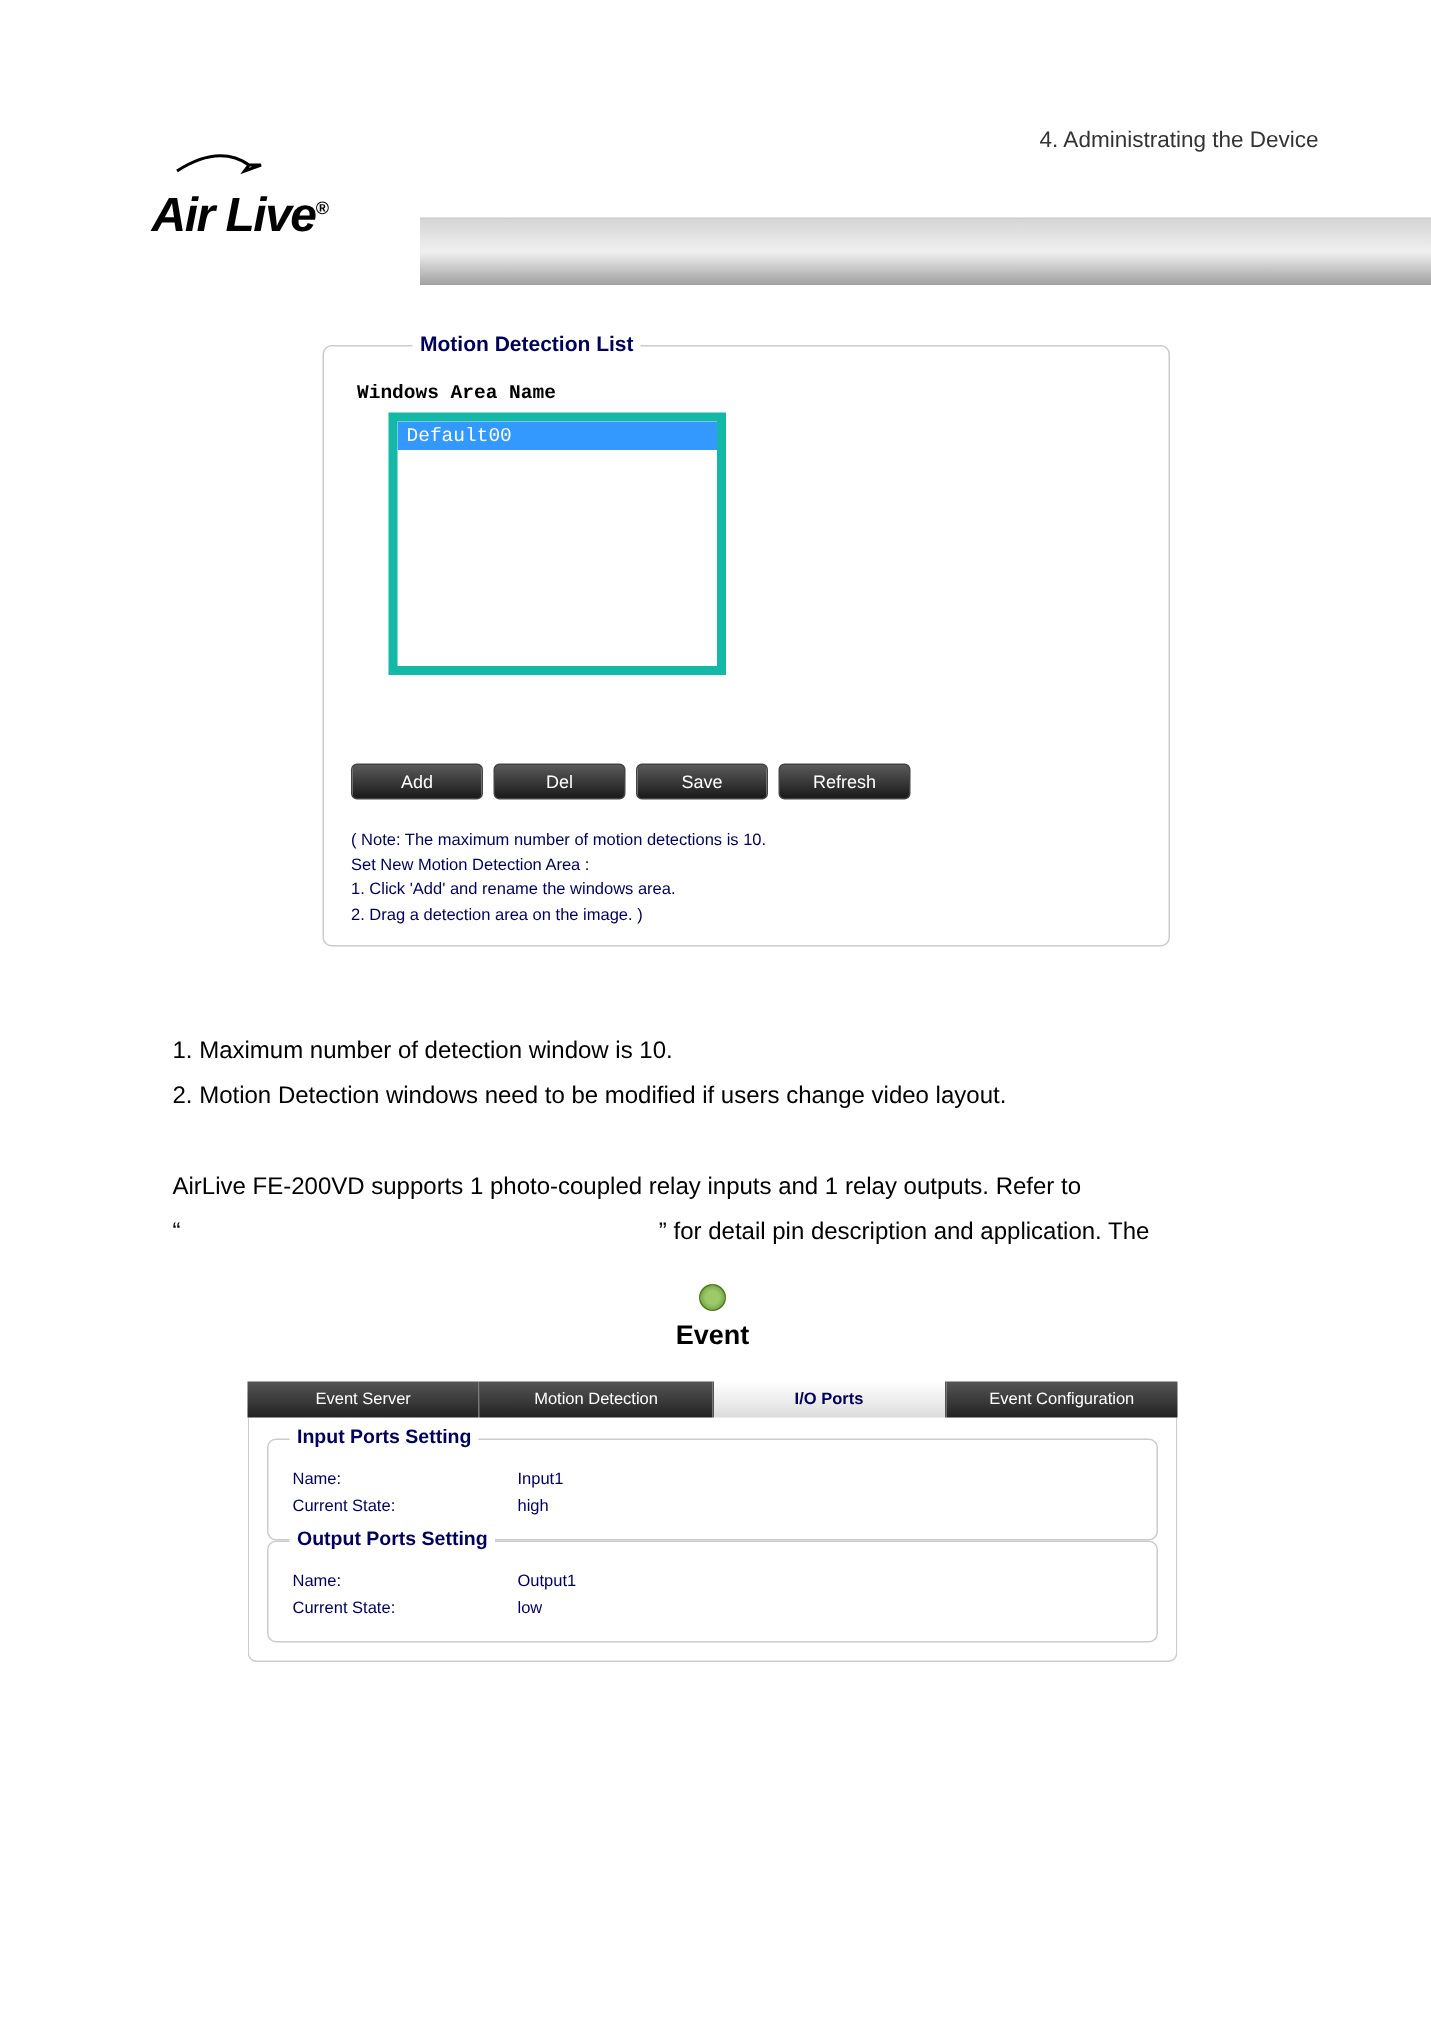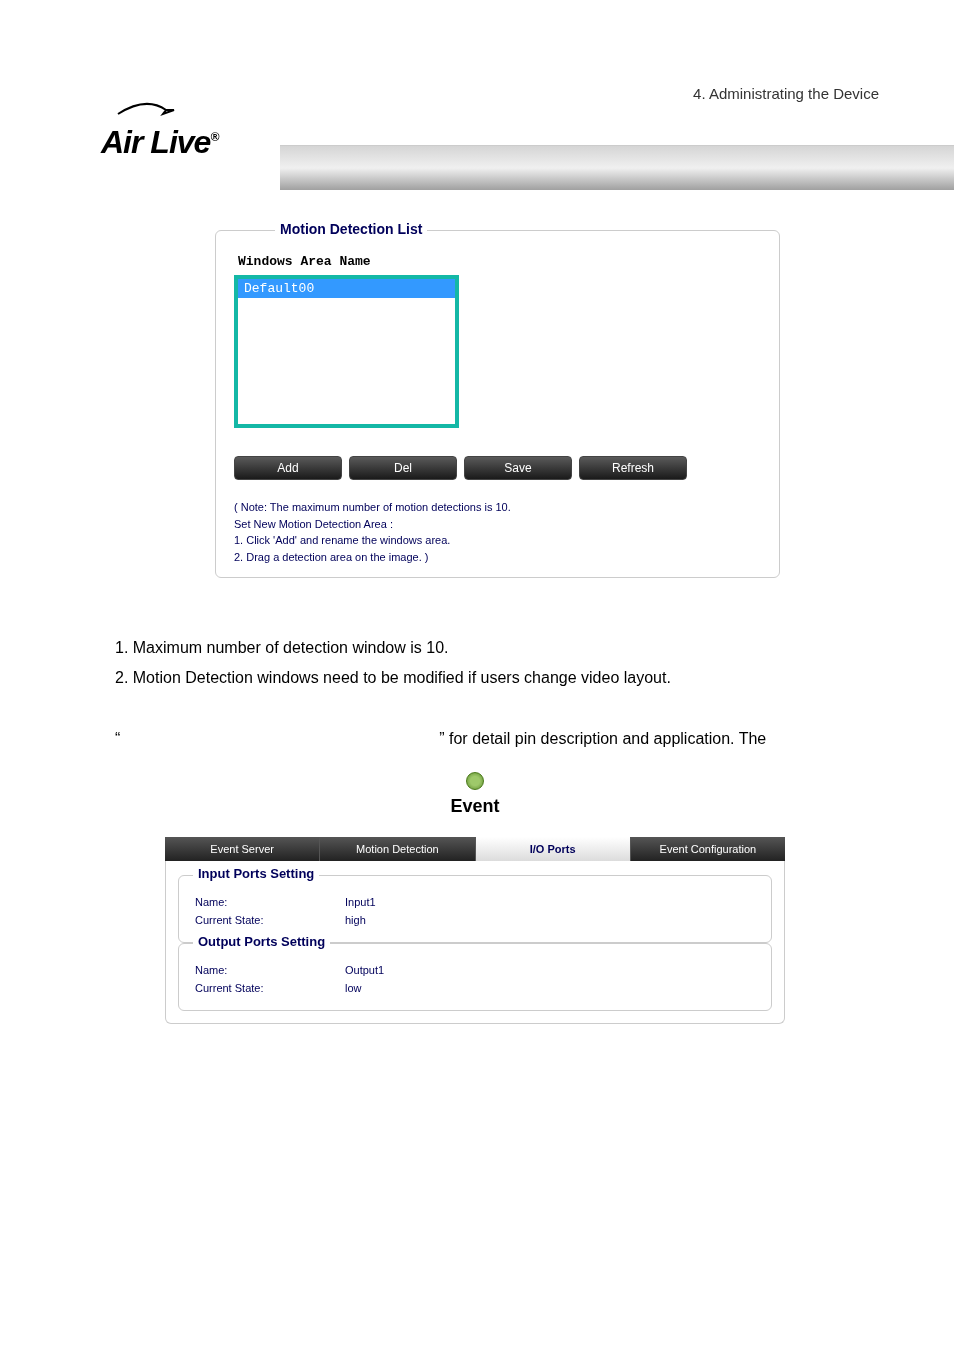--- a/index.html
+++ b/index.html
@@ -85,55 +85,57 @@
     .area-name-label {
       font-family: "Courier New", monospace;
       font-size: 13px;
       font-weight: bold;
       color: #000;
       margin: 8px 0 6px 4px;
     }
     
     .listbox {
       width: 225px;
-      height: 153px;
-      border: 4px solid #14b8a6;
+      height: 175px;
+      border: 6px solid #14b8a6;
       background: #fff;
       overflow: auto;
+      margin-left: 25px;
     }
     
     .list-item {
       font-family: "Courier New", monospace;
       font-size: 13px;
       padding: 2px 6px;
     }
     
     .list-item.selected {
       background: #3399ff;
       color: #fff;
     }
     
     .button-row {
       margin-top: 28px;
       display: flex;
       gap: 7px;
     }
     
     .styled-button {
-      width: 108px;
+      width: 88px;
       height: 24px;
       border: 1px solid #444;
       border-radius: 4px;
       background: linear-gradient(to bottom, #5a5a5a, #1a1a1a);
       color: #fff;
       font-size: 12px;
       cursor: pointer;
       display: flex;
       align-items: center;
       justify-content: center;
+      margin-top: 31px;
     }
     
     .note-block {
       margin-top: 19px;
       font-family: Verdana, sans-serif;
       font-size: 11px;
       color: #00005a;
       line-height: 1.5;
     }
     
@@ -274,20 +276,21 @@
     <div>Set New Motion Detection Area :</div>
     <div>1. Click 'Add' and rename the windows area.</div>
     <div>2. Drag a detection area on the image. )</div>
   </div>
 </div>
 
 <div class="main-text">
   <div>1. Maximum number of detection window is 10.</div>
   <div>2. Motion Detection windows need to be modified if users change video layout.</div>
   <div class="para">
+    <div>AirLive FE-200VD supports 1 photo-coupled relay inputs and 1 relay outputs. Refer to</div>
     <div>
       <span>“</span>
       <span style="display:inline-block;width:310px;"></span>
       <span>” for detail pin description and application.   The</span>
     </div>
   </div>
 </div>
 
 <div class="event-widget">
   <div class="event-header-row">

